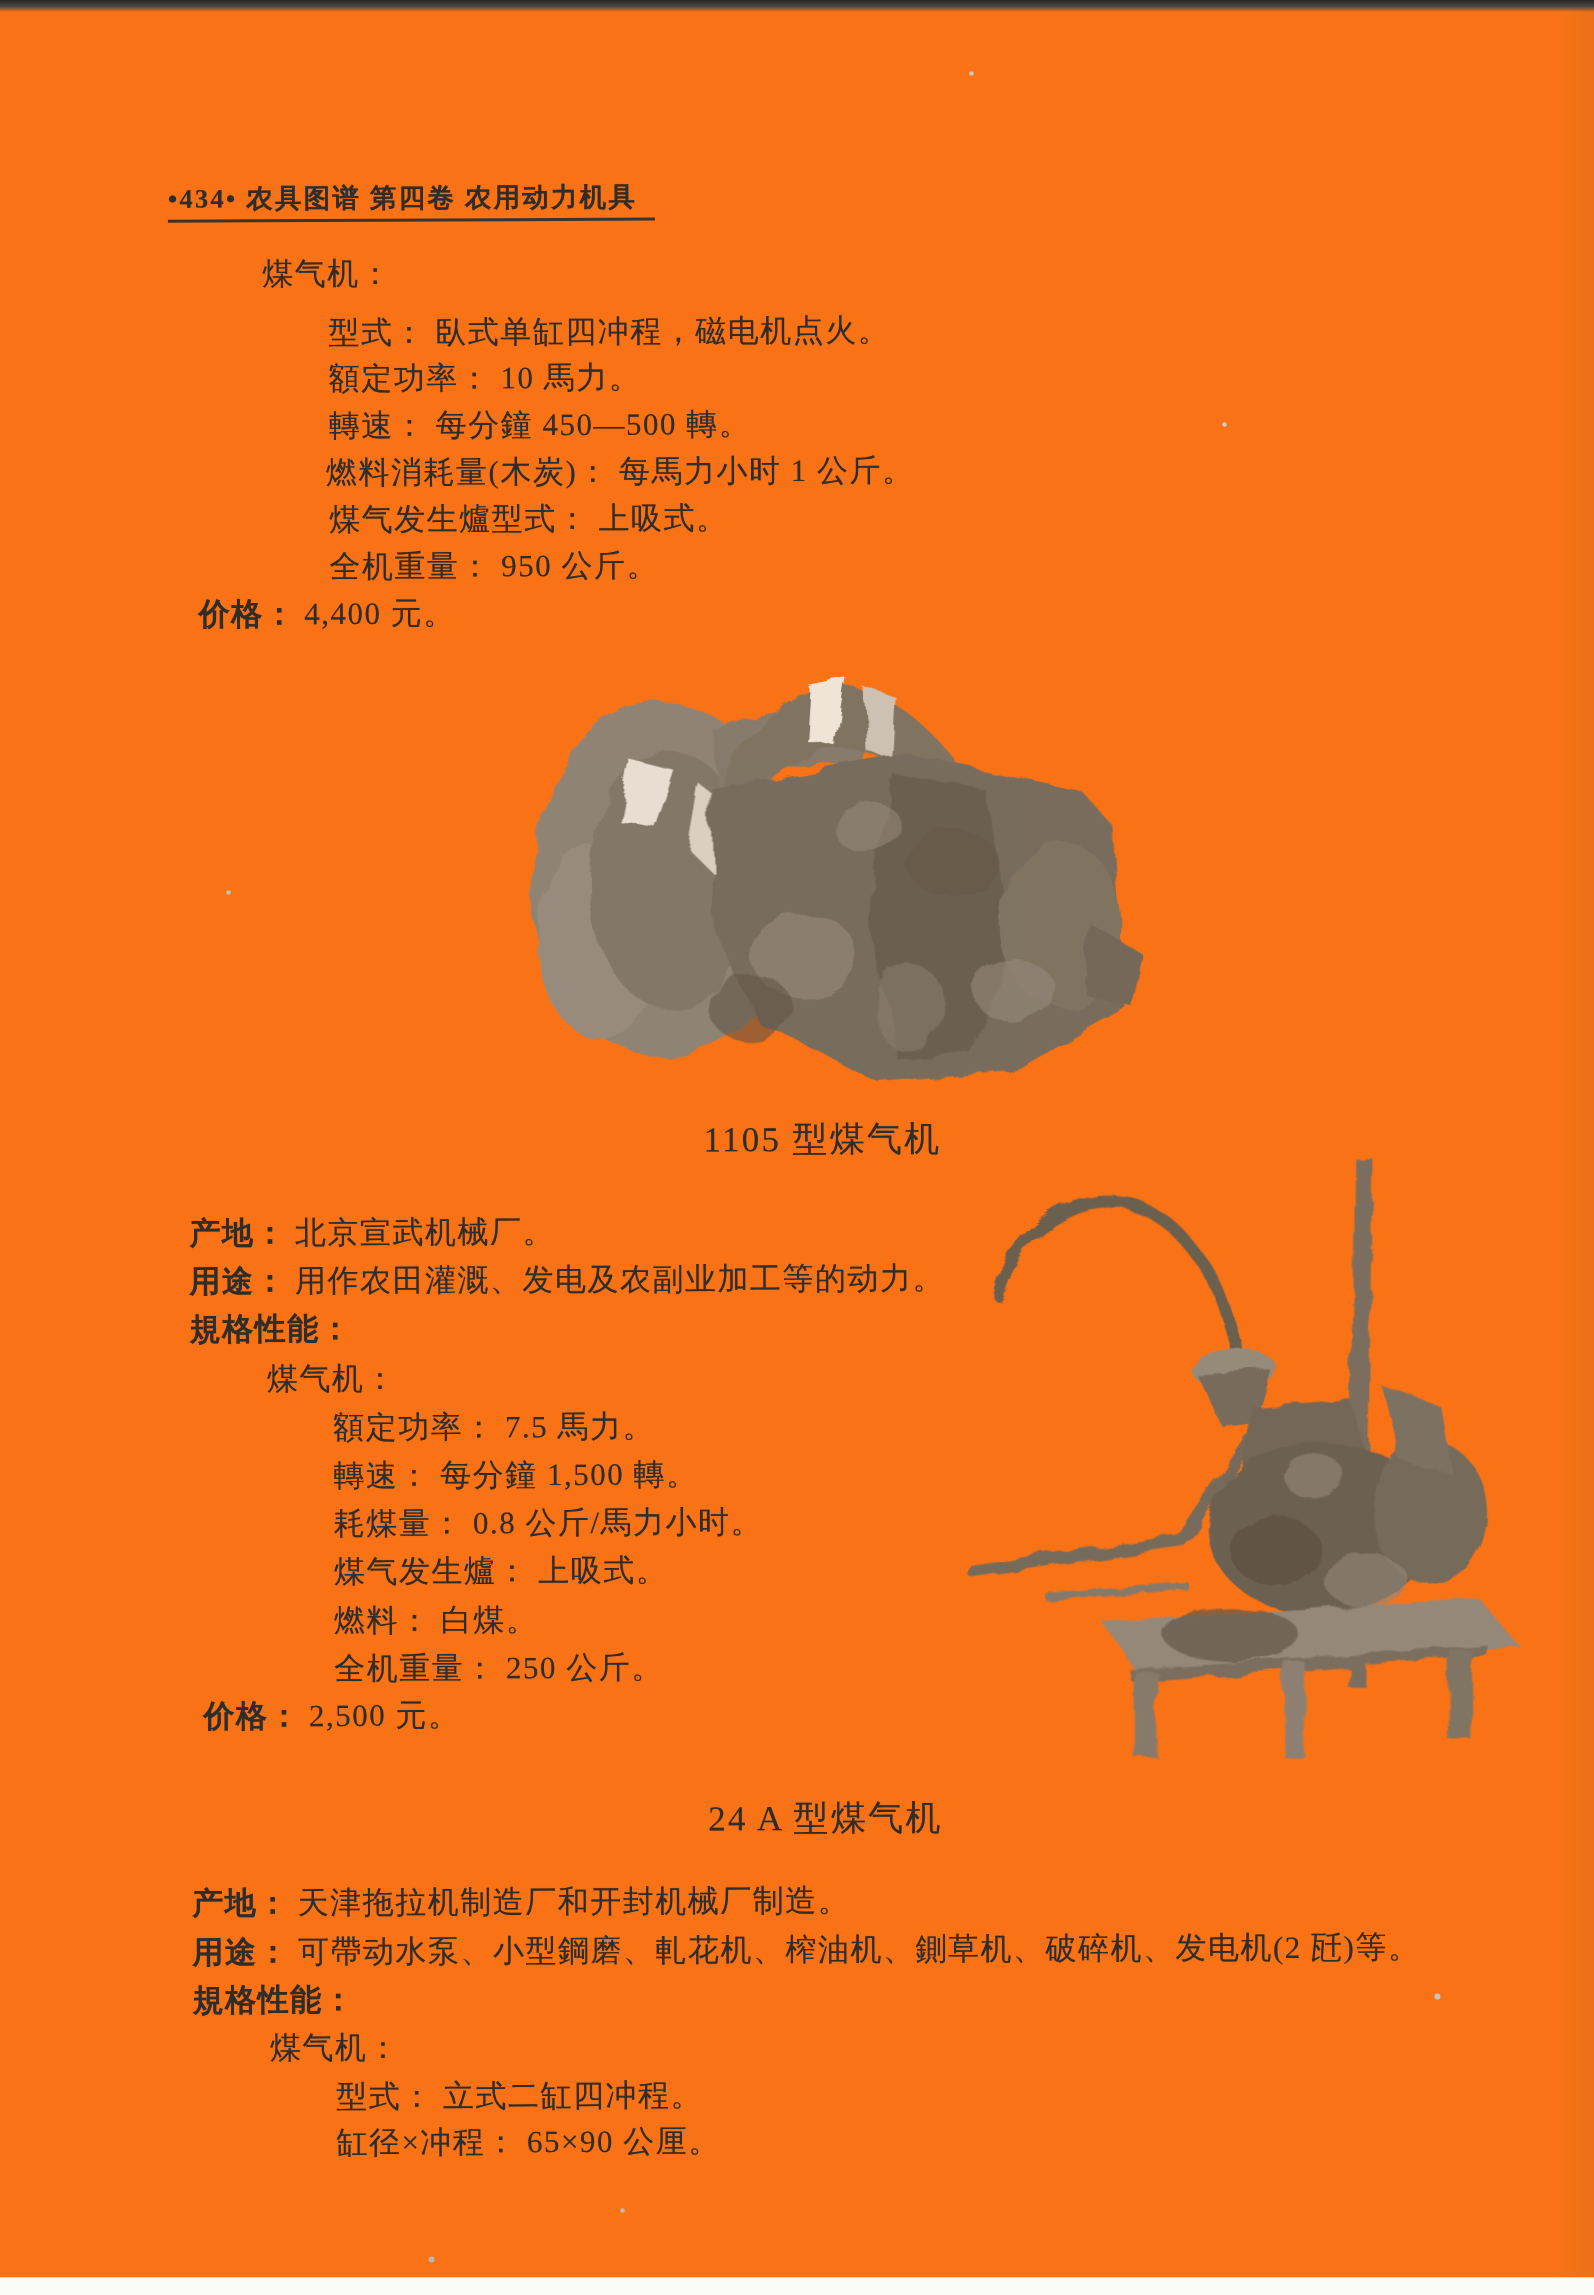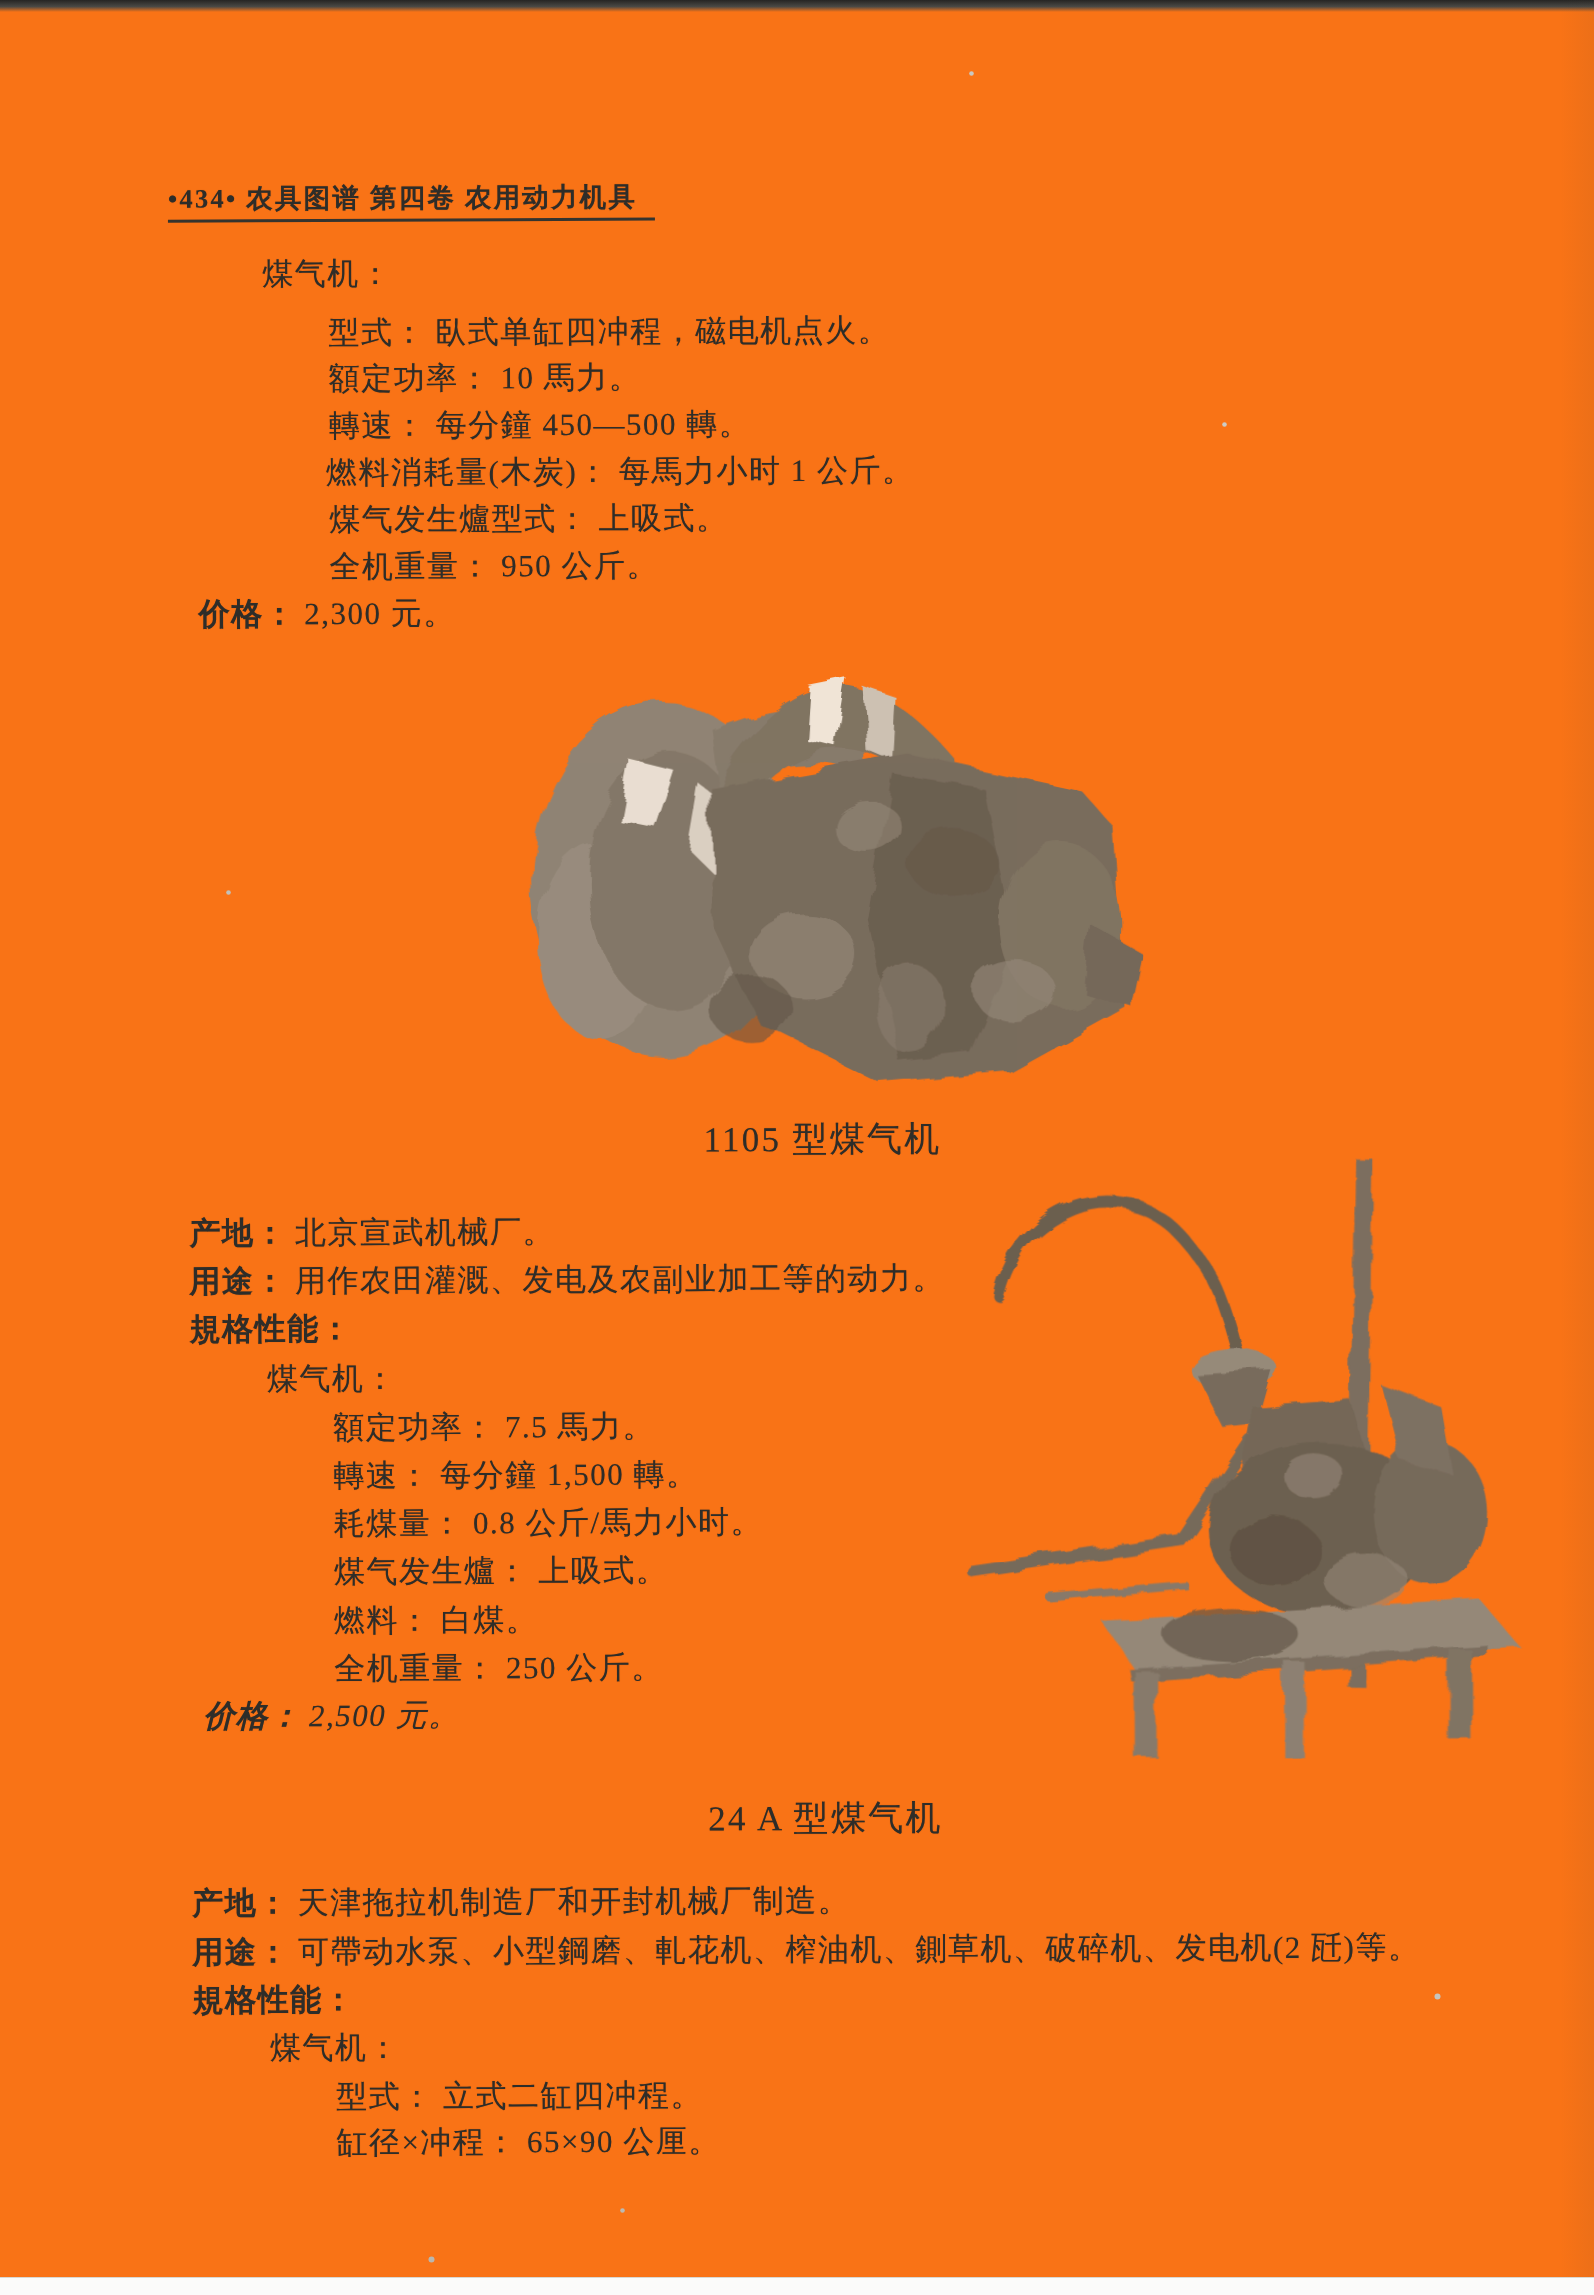--- a/index.html
+++ b/index.html
@@ -44,21 +44,21 @@
     <div class="txt hdr" style="left:172px;top:181px;">•434• 农具图谱 第四卷 农用动力机具</div>
 
     <div class="txt" style="left:266px;top:254px;">煤气机：</div>
     <div class="txt" style="left:332px;top:313px;">型式： 臥式单缸四冲程，磁电机点火。</div>
     <div class="txt" style="left:332px;top:359px;">額定功率： 10 馬力。</div>
     <div class="txt" style="left:332px;top:406px;">轉速： 每分鐘 450—500 轉。</div>
     <div class="txt" style="left:329px;top:453px;">燃料消耗量(木炭)： 每馬力小时 1 公斤。</div>
     <div class="txt" style="left:332px;top:500px;">煤气发生爐型式： 上吸式。</div>
     <div class="txt" style="left:332px;top:547px;">全机重量： 950 公斤。</div>
     <div class="txt" style="left:201px;top:594px;">
-      <span class="lbl">价格：</span><span>2,300 元。</span>
+      <span class="lbl">价格：</span><span>4,400 元。</span>
     </div>
 
     <div class="fig" style="left:487px;top:600px;">
       <svg width="657" height="495" viewBox="0 0 870 655">
         <defs>
           <filter id="rough1" x="-15%" y="-15%" width="130%" height="130%">
             <feTurbulence type="fractalNoise" baseFrequency="0.016" numOctaves="3" seed="7" result="n"></feTurbulence>
             <feDisplacementMap in="SourceGraphic" in2="n" scale="22"></feDisplacementMap>
           </filter>
         </defs>
@@ -139,21 +139,21 @@
       <span class="lbl">用途：</span><span>用作农田灌溉、发电及农副业加工等的动力。</span>
     </div>
     <div class="txt" style="left:189px;top:1309px;font-weight:bold;">規格性能：</div>
     <div class="txt" style="left:266px;top:1359px;">煤气机：</div>
     <div class="txt" style="left:332px;top:1408px;">額定功率： 7.5 馬力。</div>
     <div class="txt" style="left:332px;top:1456px;">轉速： 每分鐘 1,500 轉。</div>
     <div class="txt" style="left:332px;top:1504px;">耗煤量： 0.8 公斤/馬力小时。</div>
     <div class="txt" style="left:332px;top:1552px;">煤气发生爐： 上吸式。</div>
     <div class="txt" style="left:332px;top:1601px;">燃料： 白煤。</div>
     <div class="txt" style="left:332px;top:1649px;">全机重量： 250 公斤。</div>
-    <div class="txt" style="left:201px;top:1696px;font-style:italic;">
+    <div class="txt" style="left:201px;top:1696px;">
       <span class="lbl">价格：</span><span>2,500 元。</span>
     </div>
 
     <div class="txt cap" style="left:649px;top:1799px;">24 A 型煤气机</div>
 
     <div class="txt" style="left:189px;top:1883px;">
       <span class="lbl">产地：</span><span>天津拖拉机制造厂和开封机械厂制造。</span>
     </div>
     <div class="txt" style="left:189px;top:1932px;">
       <span class="lbl">用途：</span><span>可帶动水泵、小型鋼磨、軋花机、榨油机、鍘草机、破碎机、发电机(2 瓩)等。</span>

